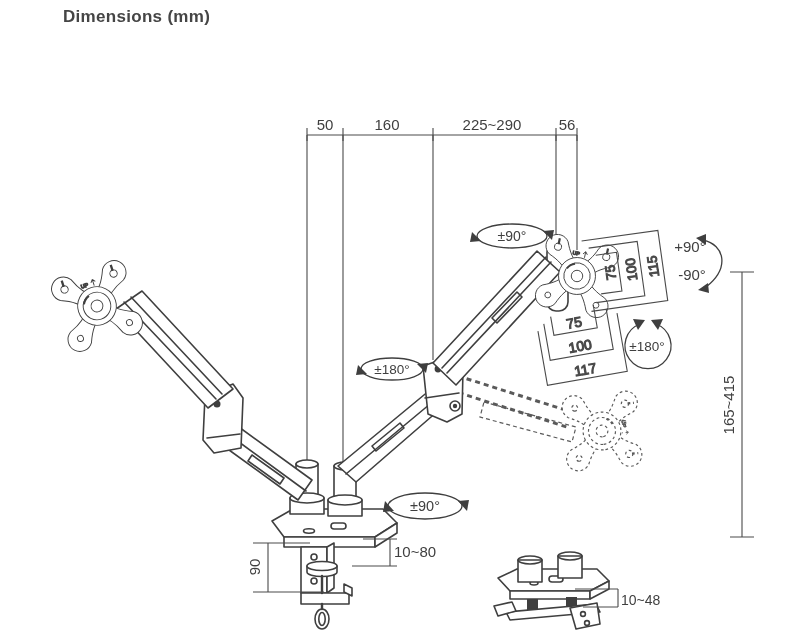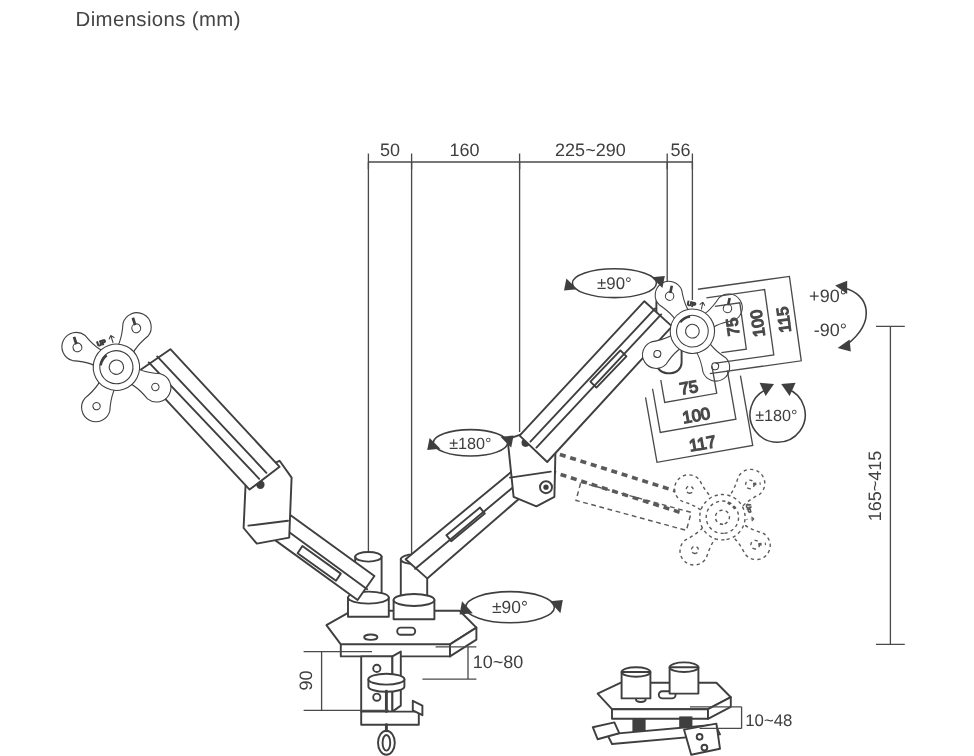--- a/index.html
+++ b/index.html
@@ -1,17 +1,17 @@
 <!DOCTYPE html>
 <html><head>
 <meta charset="utf-8">
 <style>
   html,body{margin:0;padding:0;background:#fff;}
   .stage{position:relative;width:812px;height:630px;background:#fff;overflow:hidden;font-family:"Liberation Sans",sans-serif;}
-  .title{position:absolute;left:63px;top:7px;font-size:17px;color:#454545;letter-spacing:.3px;font-weight:400;}
+  .title{position:absolute;left:63px;top:7px;font-size:17px;color:#454545;letter-spacing:.3px;font-weight:700;}
   svg{position:absolute;left:0;top:0;}
   .art{stroke:#3f3f3f;stroke-width:1.6;fill:#fff;stroke-linejoin:round;stroke-linecap:round;}
   .dim{stroke:#4a4a4a;stroke-width:1.1;fill:none;}
   .ann{stroke:#3f3f3f;stroke-width:1.3;fill:none;}
   .tri{fill:#3f3f3f;stroke:none;}
   .txt{fill:#3f3f3f;font-family:"Liberation Sans",sans-serif;}
 </style>
 </head>
 <body>
 

